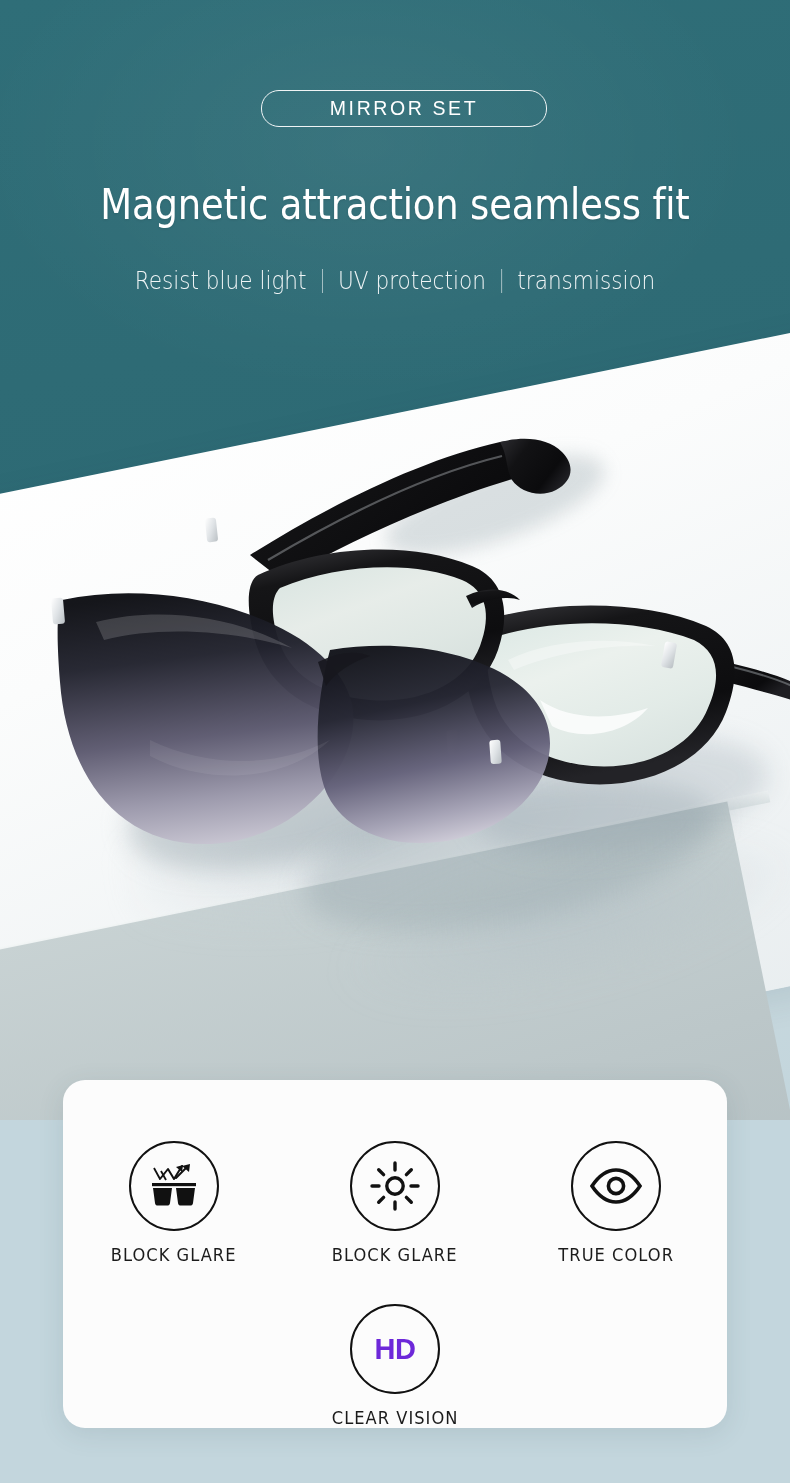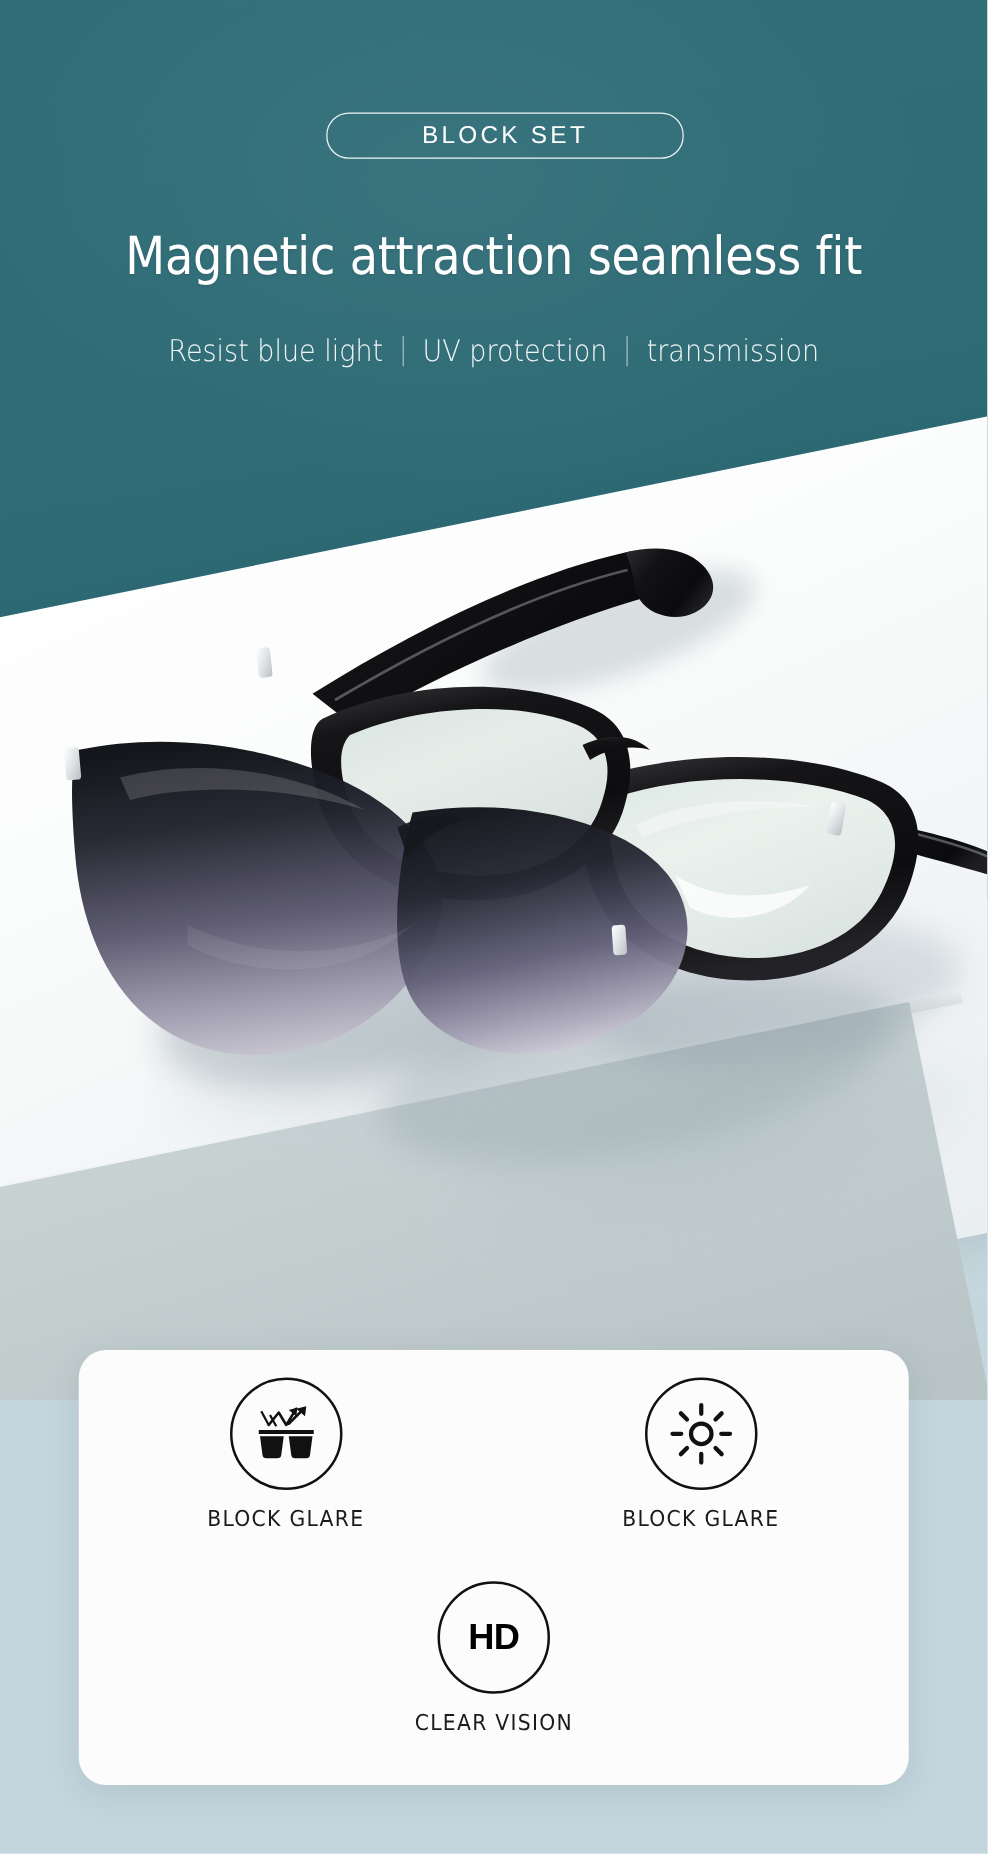--- a/index.html
+++ b/index.html
@@ -105,34 +105,34 @@
   .card{
     position:absolute;left:63px;top:1080px;width:664px;height:348px;
     background:#fcfcfc;border-radius:22px;
     box-shadow:0 6px 26px rgba(60,85,95,.13);
     display:flex;flex-direction:column;
     padding-top:22px;box-sizing:border-box;
   }
   .frow{display:flex;flex:1;}
   .fcell{
     flex:1;display:flex;flex-direction:column;
-    align-items:center;justify-content:flex-start;
+    align-items:center;justify-content:flex-end;
   }
   .icon-ring{
     width:90px;height:90px;border:2.2px solid #111111;border-radius:50%;
     display:flex;align-items:center;justify-content:center;
     box-sizing:border-box;
   }
   .flabel{
     margin-top:14px;color:#1b1b1b;font-size:17.5px;letter-spacing:1.1px;
     font-family:"DejaVu Sans","Liberation Sans",sans-serif;
     transform:scaleX(.93);transform-origin:50% 50%;white-space:nowrap;
   }
   .hd-text{
-    font-size:29px;font-weight:700;color:#000000;letter-spacing:-0.5px;
+    font-size:29px;font-weight:700;color:#6d28d9;letter-spacing:-0.5px;
     font-family:"Liberation Sans","DejaVu Sans",sans-serif;
   }
 </style>
 </head>
 <body>
 
 <div id="page">
 
   <div class="teal-wall"></div>
 
@@ -236,21 +236,21 @@
 
       <rect x="52" y="198" width="12" height="26" rx="3" fill="url(#magGrad)" transform="rotate(-5 58 211)"></rect>
       <rect x="490" y="340" width="11" height="24" rx="3" fill="url(#magGrad)" transform="rotate(-4 495 352)"></rect>
 
       <path d="M96,222 C160,206 236,216 292,248 C232,230 158,226 104,240 Z" fill="#ffffff" opacity=".16"></path>
       <path d="M150,340 C208,368 276,368 330,340 C286,382 206,386 150,356 Z" fill="#ffffff" opacity=".07"></path>
     </svg>
   </div>
 
   <div class="badge">
-    <span class="badge-txt">BLOCK SET</span>
+    <span class="badge-txt">MIRROR SET</span>
   </div>
 
   <div class="title">Magnetic attraction seamless fit</div>
 
   <div class="subtitle">
     <span>Resist blue light</span>
     <span class="sep"></span>
     <span>UV protection</span>
     <span class="sep"></span>
     <span>transmission</span>
@@ -294,20 +294,30 @@
               <line x1="9.7" y1="9.7" x2="14.6" y2="14.6"></line>
               <line x1="37.4" y1="37.4" x2="42.3" y2="42.3"></line>
               <line x1="42.3" y1="9.7" x2="37.4" y2="14.6"></line>
               <line x1="14.6" y1="37.4" x2="9.7" y2="42.3"></line>
             </g>
           </svg>
         </div>
         <div class="flabel">BLOCK GLARE</div>
       </div>
 
+      <div class="fcell">
+        <div class="icon-ring">
+          <svg width="56" height="36" viewBox="0 0 56 36">
+            <path d="M4,18 C12,6 20,2 28,2 C36,2 44,6 52,18
+                     C44,30 36,34 28,34 C20,34 12,30 4,18 Z" fill="none" stroke="#111" stroke-width="3.6"></path>
+            <circle cx="28" cy="18" r="7.6" fill="none" stroke="#111" stroke-width="3.6"></circle>
+          </svg>
+        </div>
+        <div class="flabel">TRUE COLOR</div>
+      </div>
 
     </div>
 
     <div class="frow">
 
       <div class="fcell">
         <div class="icon-ring">
           <span class="hd-text">HD</span>
         </div>
         <div class="flabel">CLEAR VISION</div>

